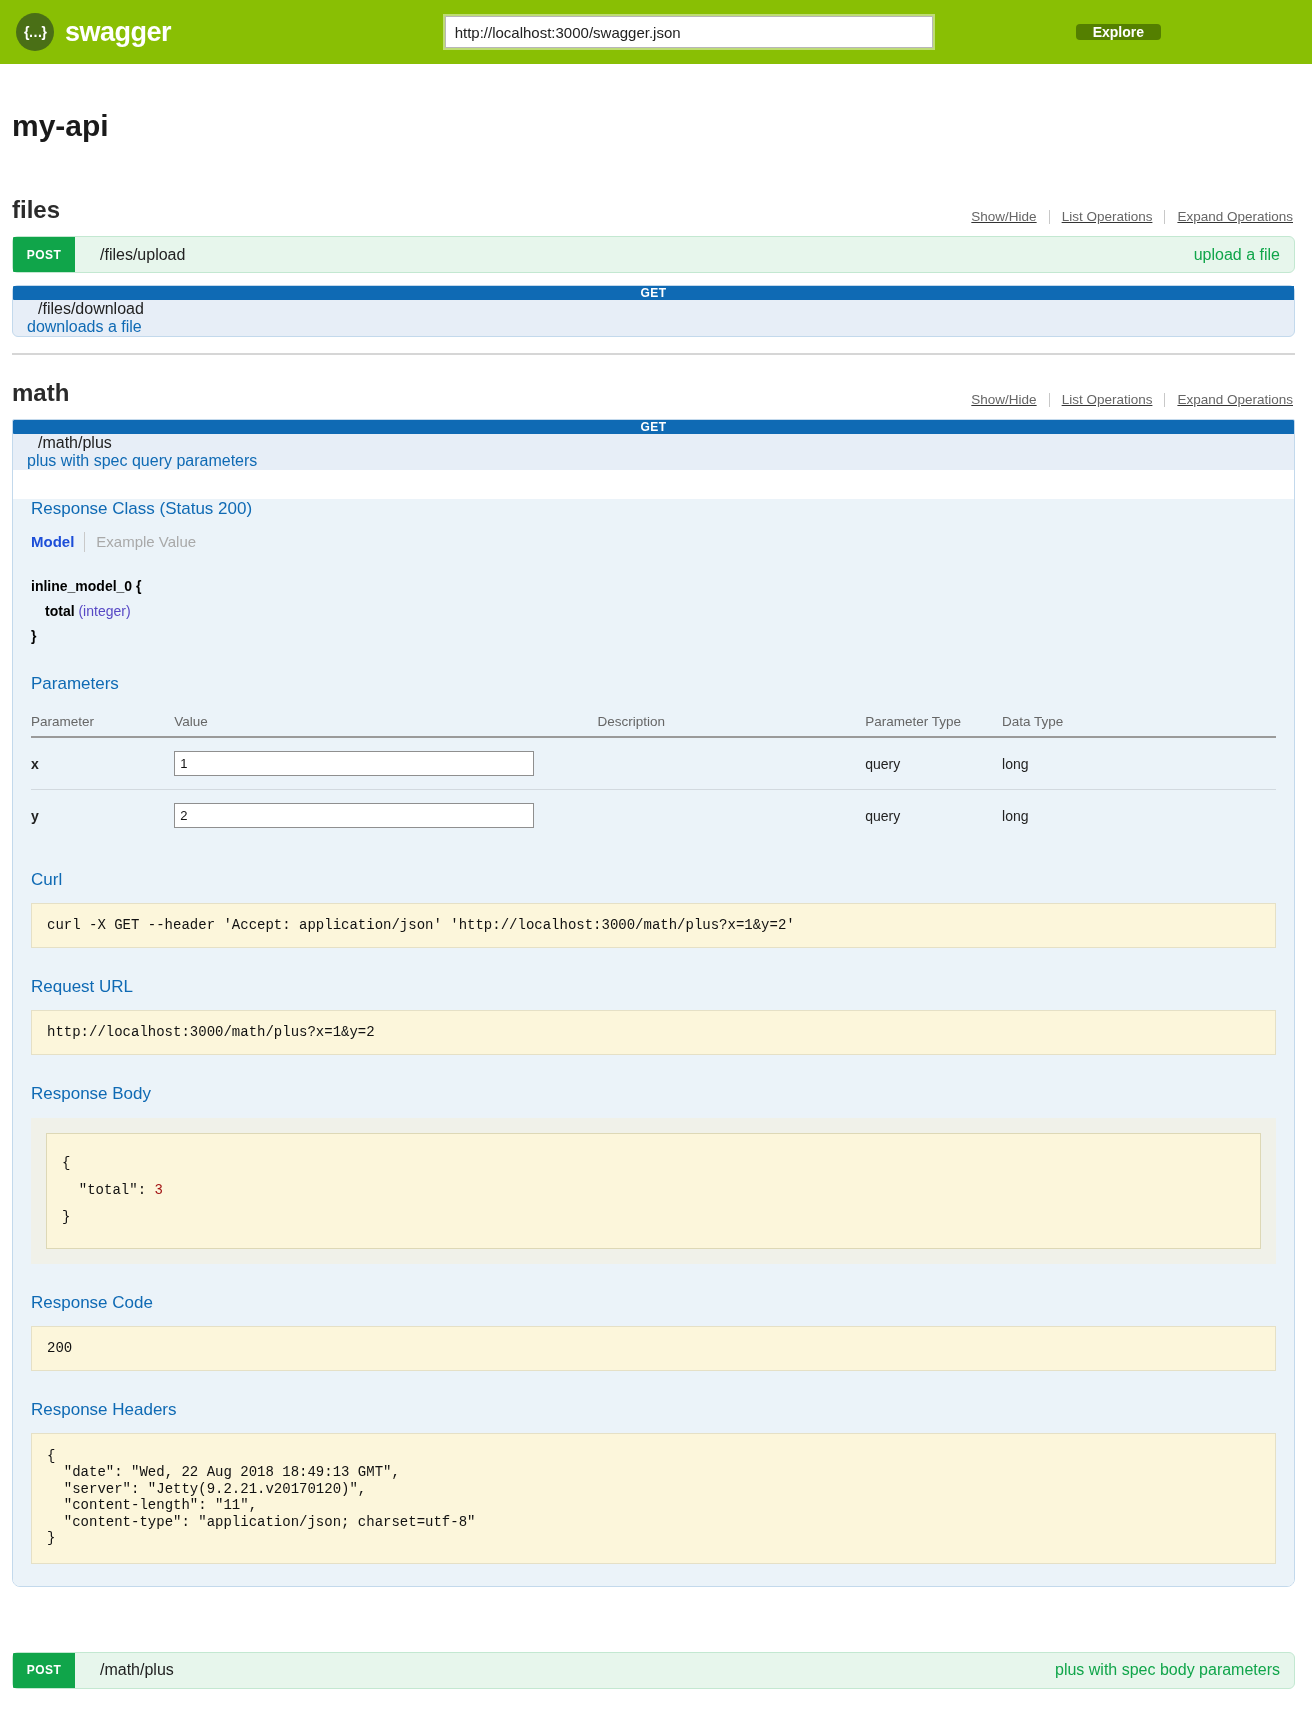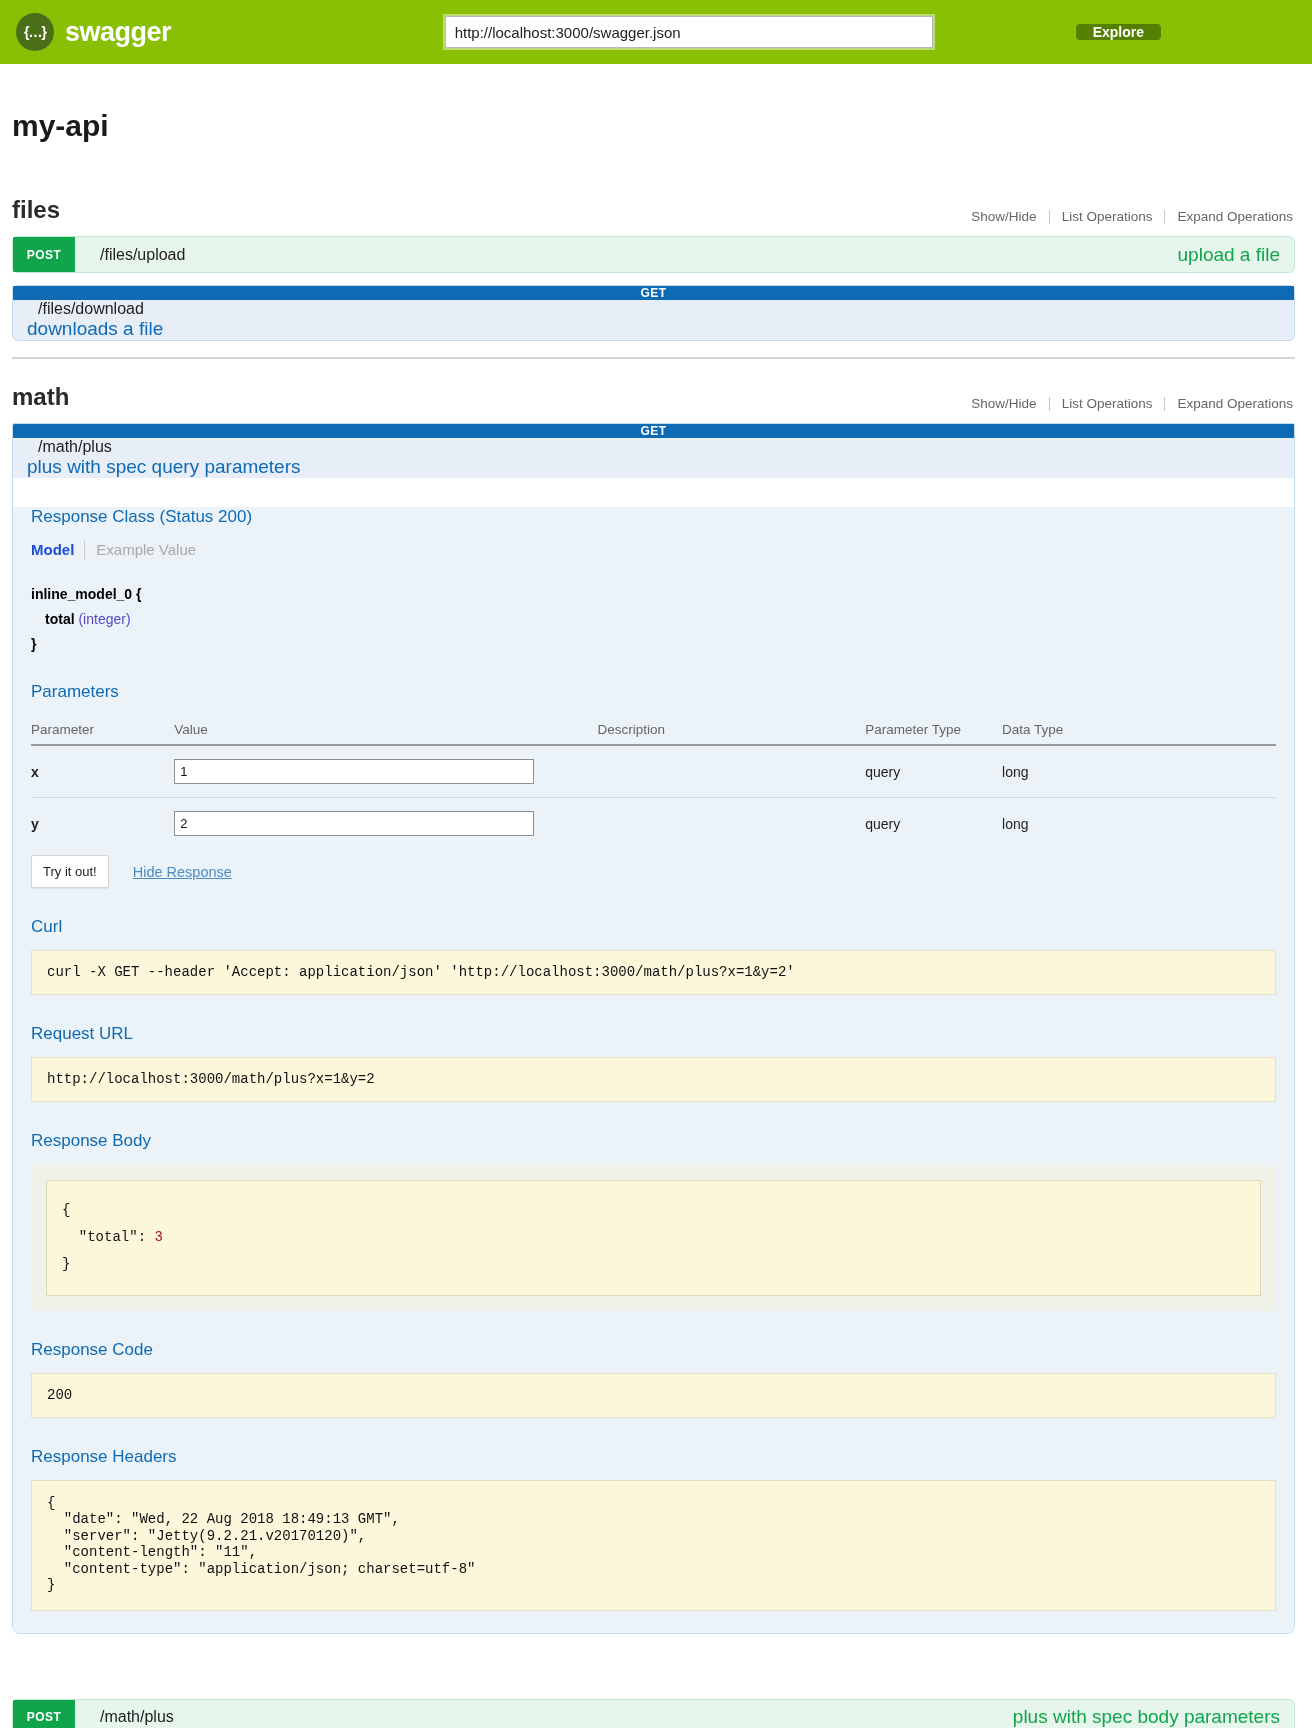--- a/index.html
+++ b/index.html
@@ -47,21 +47,21 @@
   }
 
   
   .wrap { padding: 0 17px 0 12px; }
   .api-title { font-size: 30px; font-weight: bold; color: #1a1a1a; margin: 45px 0 0; }
 
   .section-head {
     display: flex; justify-content: space-between; align-items: flex-end;
   }
   .section-name { font-size: 24px; font-weight: bold; color: #2b2b2b; margin: 0; }
-  .section-controls { display: flex; font-size: 13.5px; }
+  .section-controls { display: flex; font-size: 13.5px; text-decoration: underline; }
   .section-controls a { color: #666; text-decoration: none; padding: 0 12px; line-height: 14px; }
   .section-controls a:last-child { padding-right: 2px; }
   .section-controls a + a { border-left: 1px solid #c8c8c8; }
 
   
   .op-row {
     display: flex; align-items: stretch;
     border: 1px solid; border-radius: 6px;
     margin-top: 12px;
     min-height: 37px;
@@ -75,21 +75,21 @@
     border-radius: 1px 0 0 1px;
   }
   .op-row.get  .method-badge { background: #0f6ab4; }
   .op-row.post .method-badge { background: #10a54a; }
   .op-path {
     flex: 1; display: flex; align-items: center;
     padding-left: 25px; font-size: 16px; color: #222; text-decoration: none;
   }
   .op-summary {
     display: flex; align-items: center;
-    padding: 0 14px; font-size: 19px; text-decoration: none;
+    padding: 0 14px; font-size: 16px; text-decoration: none;
   }
   .op-row.get  .op-summary { color: #0f6ab4; }
   .op-row.post .op-summary { color: #10a54a; }
 
   .section-divider { border: none; border-top: 2px solid #d6d6d6; margin: 16px 0 0; }
   .section { margin-top: 24px; }
   .section.first { margin-top: 53px; }
 
   
   .expanded-op {
@@ -297,24 +297,20 @@
             <tr>
               <td class="param-name">y</td>
               <td><input class="param-input" type="text" value="2" style=""></td>
               <td></td>
               <td>query</td>
               <td>long</td>
             </tr>
           </tbody>
         </table>
 
-        <div class="try-row">
-          <button class="try-btn">Try it out!</button>
-          <a href="#" class="hide-response">Hide Response</a>
-        </div>
 
         <h3 class="content-heading">Curl</h3>
         <pre class="code-block">curl -X GET --header 'Accept: application/json' 'http://localhost:3000/math/plus?x=1&amp;y=2'</pre>
 
         <h3 class="content-heading">Request URL</h3>
         <pre class="code-block">http://localhost:3000/math/plus?x=1&amp;y=2</pre>
 
         <h3 class="content-heading">Response Body</h3>
         <div class="response-body-wrap">
 <pre class="response-body-pre"><span>{</span>

